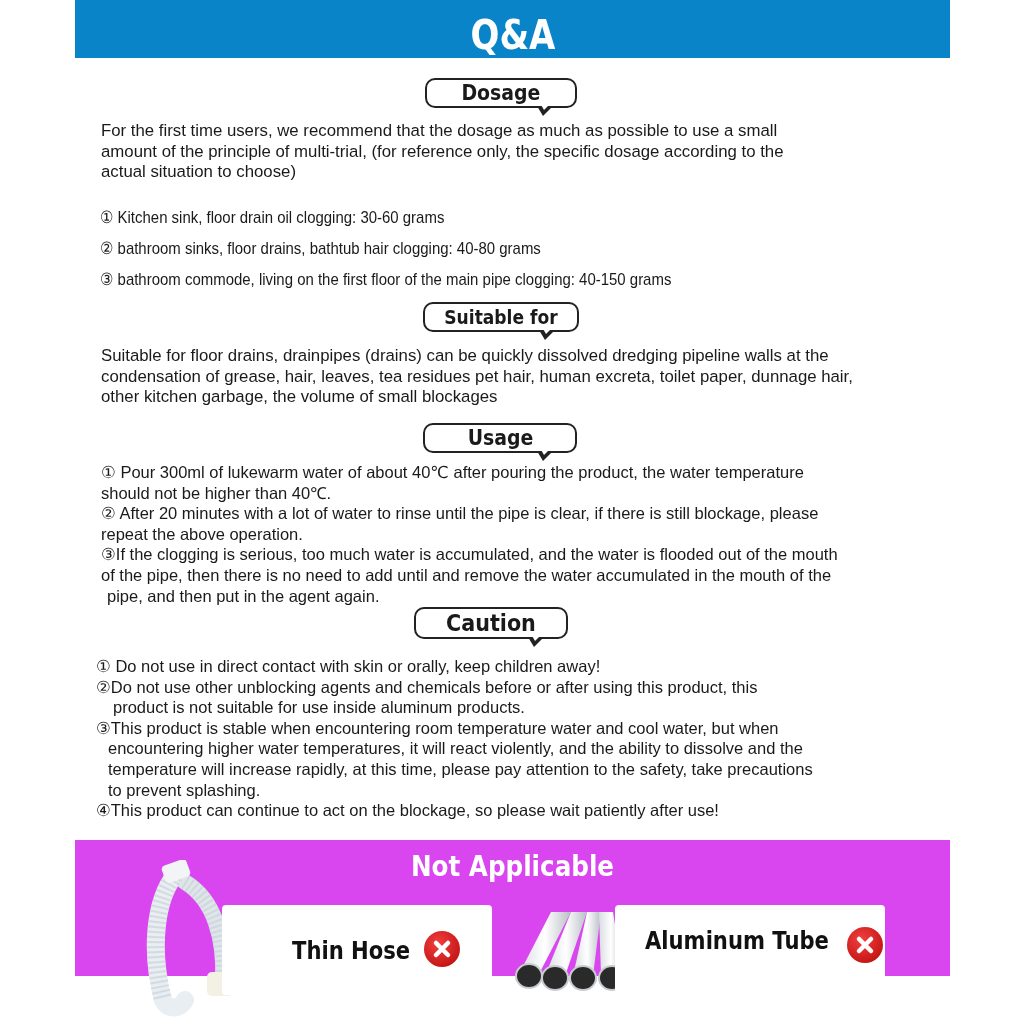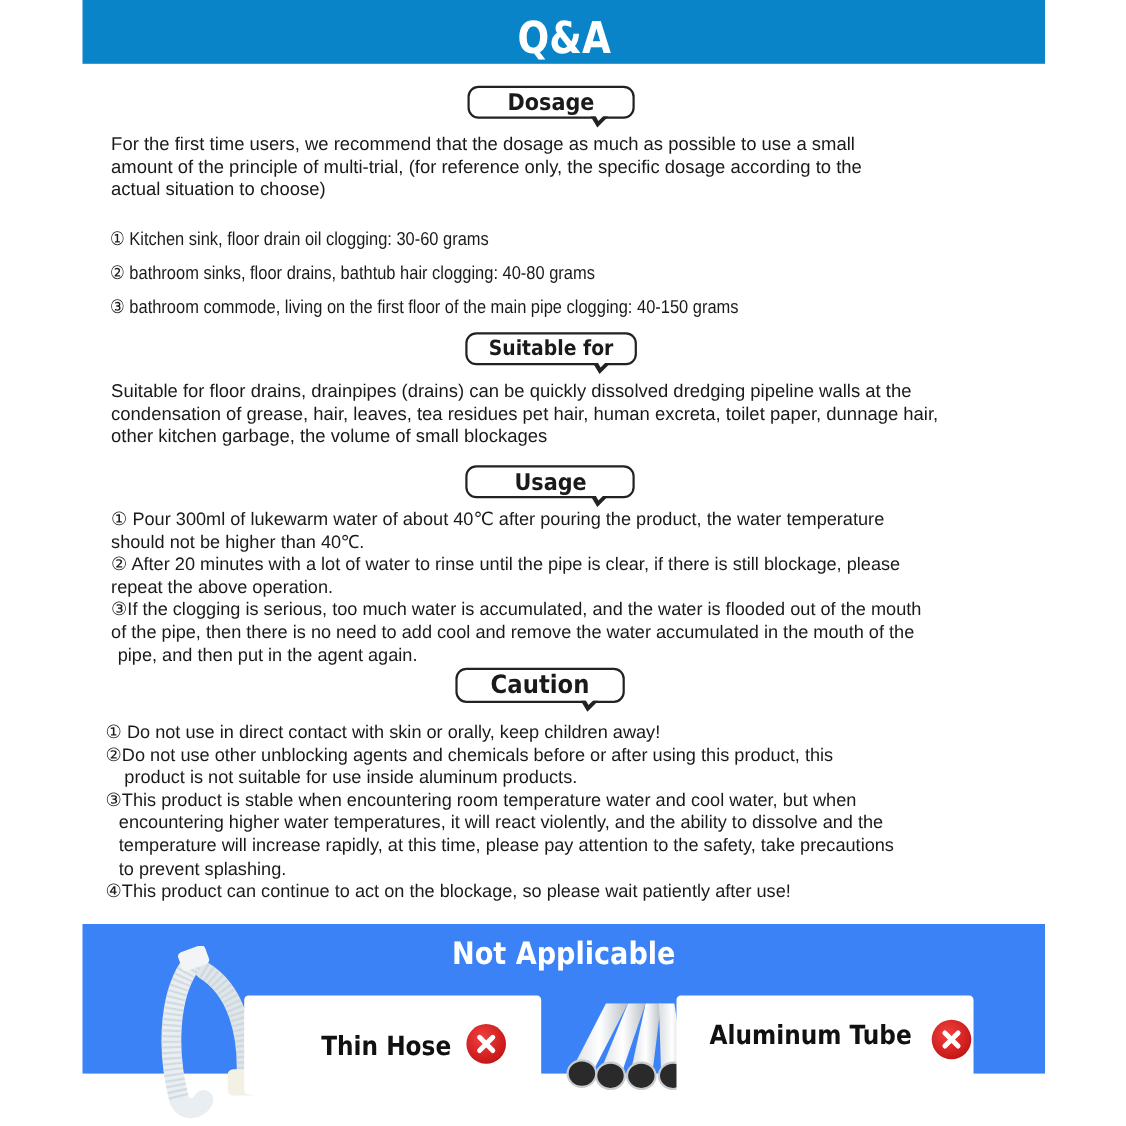--- a/index.html
+++ b/index.html
@@ -10,21 +10,21 @@
   .bubble .label { font-family:"DejaVu Sans", sans-serif; font-weight:bold; font-size:21px; color:#1a1a1a; transform:scaleX(0.9); }
   .bubble .tail { position:absolute; bottom:-10px; right:22px; width:0; height:0; border-left:6px solid transparent; border-right:10px solid transparent; border-top:10px solid #222; }
   .bubble .tail::after { content:""; position:absolute; left:-3px; top:-13px; border-left:4px solid transparent; border-right:7px solid transparent; border-top:7px solid #fff; }
   .para { position:absolute; left:101px; font-size:16.5px; line-height:20.5px; white-space:nowrap; }
   .dosage-item { position:absolute; left:100px; font-size:17px; white-space:nowrap; transform:scaleX(0.88); transform-origin:left center; }
   .line { white-space:nowrap; }
   .usage .line, .caution .line { font-size:16.5px; line-height:20.6px; }
   .indent1 { padding-left:17px; }
   .indent2 { padding-left:12px; }
   .indent3 { padding-left:6px; }
-  .banner-bottom { position:absolute; left:75px; top:840px; width:875px; height:136px; background:#3b82f6; }
+  .banner-bottom { position:absolute; left:75px; top:840px; width:875px; height:136px; background:#d946ef; }
   .banner-bottom .na-title { position:absolute; left:0; right:0; top:10px; text-align:center; color:#fff; font-family:"DejaVu Sans", sans-serif; font-weight:bold; font-size:28px; transform:scaleX(0.88); }
   .card { position:absolute; background:#fff; border-radius:4px; }
   .card .card-label { position:absolute; font-family:"DejaVu Sans", sans-serif; font-weight:bold; font-size:24px; color:#111; white-space:nowrap; transform:scaleX(0.88); transform-origin:left center; }
   .xmark { position:absolute; width:36px; height:36px; border-radius:50%; background:radial-gradient(circle at 40% 35%, #f04040, #c81818 70%, #a01010); display:flex; align-items:center; justify-content:center; }
   .xmark svg { width:22px; height:22px; }
 </style>
 </head>
 <body>
 
 <div class="banner-top">
@@ -61,21 +61,21 @@
   <span class="label">Usage</span>
   <span class="tail"></span>
 </div>
 
 <div class="para usage" style="top:462px;">
   <div class="line">① Pour 300ml of lukewarm water of about 40℃ after pouring the product, the water temperature</div>
   <div class="line">should not be higher than 40℃.</div>
   <div class="line">② After 20 minutes with a lot of water to rinse until the pipe is clear, if there is still blockage, please</div>
   <div class="line">repeat the above operation.</div>
   <div class="line">③If the clogging is serious, too much water is accumulated, and the water is flooded out of the mouth</div>
-  <div class="line">of the pipe, then there is no need to add cool and remove the water accumulated in the mouth of the</div>
+  <div class="line">of the pipe, then there is no need to add until and remove the water accumulated in the mouth of the</div>
   <div class="line indent3">pipe, and then put in the agent again.</div>
 </div>
 
 <div class="bubble" style="left:414px; top:607px; width:154px; height:32px;">
   <span class="label" style="font-size:23px;">Caution</span>
   <span class="tail"></span>
 </div>
 
 <div class="para caution" style="left:96px; top:656px;">
   <div class="line">① Do not use in direct contact with skin or orally, keep children away!</div>

